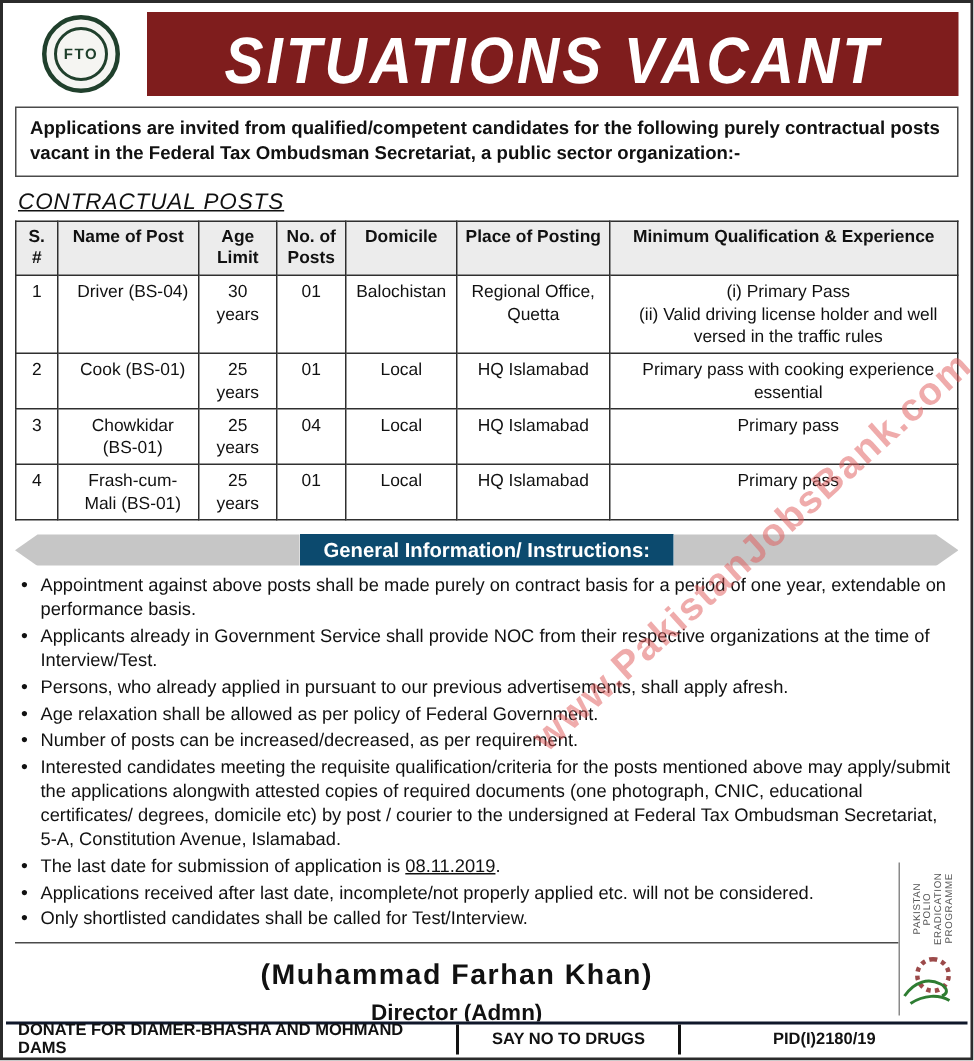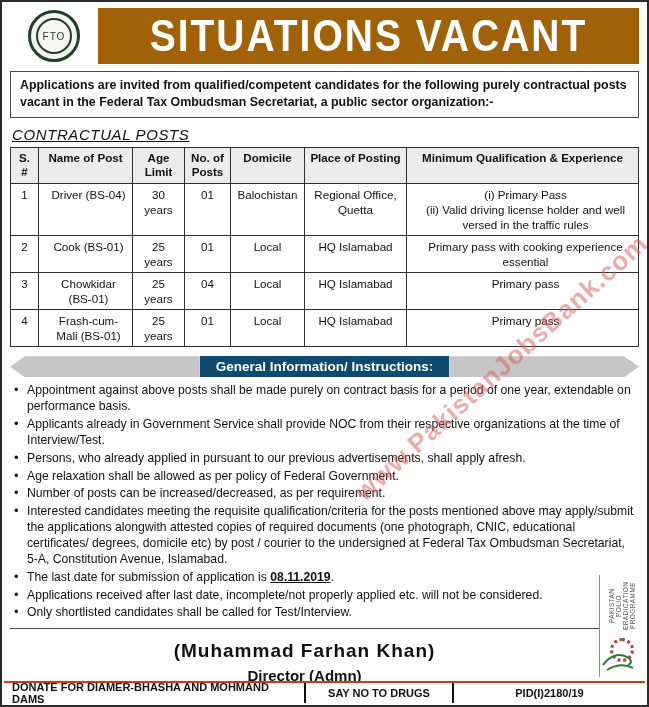--- a/index.html
+++ b/index.html
@@ -8,22 +8,22 @@
   .page { position:relative; width:649px; height:707px; border:2px solid #2b2b2b; background:#fff;
           padding:6px 8px; overflow:hidden; }
 
   
   .header { display:flex; height:56px; }
   .logo-box { width:88px; display:flex; align-items:center; justify-content:center; background:#fff; }
   .logo-circle { width:52px; height:52px; border-radius:50%; border:3px solid #20402c;
                  display:flex; align-items:center; justify-content:center; background:#f5f5f2; }
   .logo-inner { width:36px; height:36px; border-radius:50%; border:2px solid #20402c;
                 display:flex; align-items:center; justify-content:center;
-                font-size:10px; font-weight:normal; color:#20402c; letter-spacing:1px; }
-  .title-bar { flex:1; background:#a16207; color:#fff; display:flex; align-items:center; justify-content:center; }
+                font-size:10px; font-weight:bold; color:#20402c; letter-spacing:1px; }
+  .title-bar { flex:1; background:#7f1d1d; color:#fff; display:flex; align-items:flex-end; justify-content:center;font-style:italic; }
   .title-text { font-size:39px; font-weight:bold; letter-spacing:2px; transform:scaleY(1.12); white-space:nowrap; }
 
   
   .intro { margin-top:7px; border:1px solid #4a4a4a; padding:5px 9px; font-size:12.4px; line-height:1.4;font-weight:bold; }
 
   
   .section-title { margin:8px 0 4px 2px; font-weight:normal; font-style:italic; text-decoration:underline;
                    font-size:15px; letter-spacing:0.6px; }
 
   
@@ -39,31 +39,31 @@
   .banner-wing { flex:1; background:#c6c6c6; }
   .banner-wing.left  { clip-path: polygon(0 50%, 15px 0, 100% 0, 100% 100%, 15px 100%); }
   .banner-wing.right { clip-path: polygon(0 0, calc(100% - 15px) 0, 100% 50%, calc(100% - 15px) 100%, 0 100%); }
   .banner-center { background:#0c4a6e; color:#fff; font-weight:bold; font-size:13.5px;
                    display:flex; align-items:center; padding:0 16px; white-space:nowrap; }
 
   
   .bullets { margin-top:6px; list-style:none; font-size:12.2px; line-height:1.3; }
   .bullets li { position:relative; padding-left:17px; margin-bottom:2px; }
   .bullets li::before { content:"•"; position:absolute; left:4px; top:-1px; font-size:13px; }
-  .date-strong { font-weight:bold; text-decoration:underline;text-align:center; }
+  .date-strong { font-weight:normal; text-decoration:underline;text-align:center; }
 
   
   .signature { margin-top:7px; border-top:1px solid #4a4a4a; padding-top:9px; text-align:center;
                font-weight:bold; line-height:1.4; padding-right:40px; }
   .sig-name { font-size:19px; letter-spacing:1px; }
   .sig-role { font-size:15px; }
   .sig-org  { font-size:16.5px; }
 
   
-  .footer { position:absolute; left:2px; right:2px; bottom:2px; height:22px; border-top:2px solid #c2410c;
+  .footer { position:absolute; left:2px; right:2px; bottom:2px; height:22px; border-top:2px solid #0f172a;
             display:flex; align-items:stretch; font-weight:bold; font-size:11px; background:#fff; z-index:6; }
   .footer > div { display:flex; align-items:center; padding:0 8px; }
   .f-left  { width:300px; }
   .f-mid   { width:148px; border-left:2px solid #111; justify-content:center; }
   .f-right { flex:1; border-left:2px solid #111; justify-content:center; }
 
   
   .watermark { position:absolute; left:308px; top:350px; transform:rotate(-42deg);
                font-size:26px; font-weight:bold; color:rgba(224,88,88,0.5); white-space:nowrap;
                pointer-events:none; z-index:5; letter-spacing:1px; }

